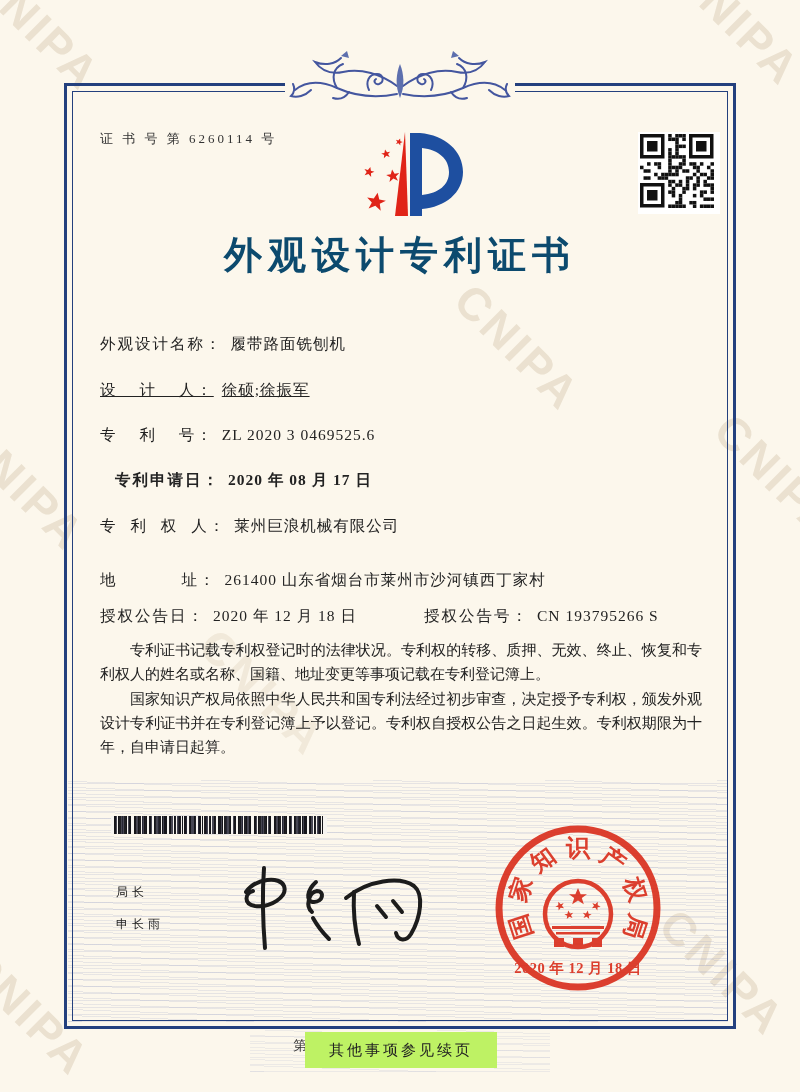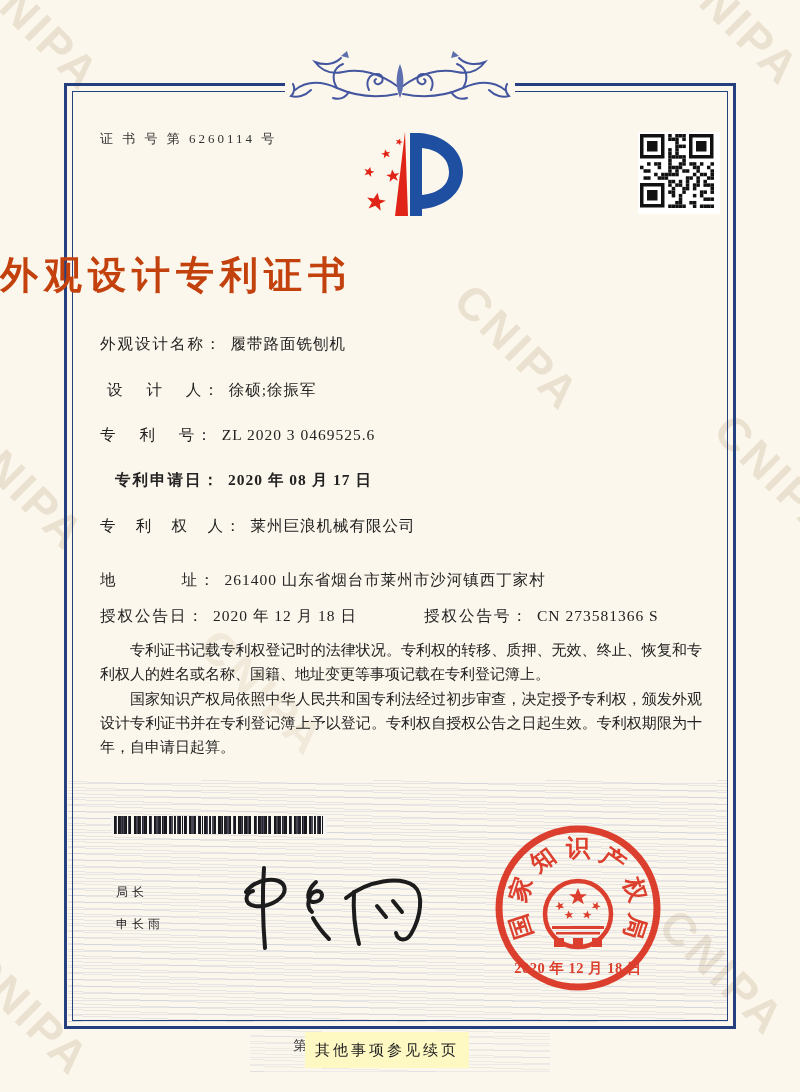--- a/index.html
+++ b/index.html
@@ -33,22 +33,22 @@
     position:absolute; left:285px; top:44px; width:230px; height:64px;
     background:#fcf7ec;
   }
   .cert-no{
     position:absolute; left:100px; top:130px;
     font-size:13px; letter-spacing:3px; color:#333;
   }
   .logo{ position:absolute; left:342px; top:128px; width:125px; height:97px; }
   .qr{ position:absolute; left:638px; top:132px; width:78px; height:78px; background:#fff; padding:2px; }
   .title{
-    position:absolute; left:0; top:230px; width:800px; text-align:left;
-    font-size:38px; font-weight:700; letter-spacing:6px; color:#c2410c;margin-top:20px;
+    position:absolute; left:0; top:230px; width:800px; text-align:center;
+    font-size:38px; font-weight:700; letter-spacing:6px; color:#0c4a6e;
   }
   .field{ position:absolute; font-size:15.5px; color:#222; }
   .field .lbl{ letter-spacing:2px; }
   .field .val{ margin-left:8px; letter-spacing:1px; }
   .ws-lg{ word-spacing:16px; }
   .ws-md{ word-spacing:7px; }
   .ws-xl{ word-spacing:58px; }
   .paras{
     position:absolute; left:100px; top:638px; width:602px;
     font-size:15px; line-height:1.62; text-align:justify; color:#222;
@@ -66,22 +66,22 @@
     position:absolute; font-family:"Liberation Sans", sans-serif;
     font-size:12px; letter-spacing:4px; color:#222;
   }
   .signature{ position:absolute; left:230px; top:856px; width:205px; height:98px; }
   .seal{ position:absolute; left:490px; top:820px; width:176px; height:176px; opacity:.9; }
   .page-info{
     position:absolute; left:0; top:994px; width:724px; text-align:center;
     font-size:13.5px; letter-spacing:2px; color:#333;margin-top:43px;
   }
   .cont-box{
-    position:absolute; left:305px; top:1032px; width:164px; height:36px;
-    background:#fef9c3; text-align:center; line-height:36px;
+    position:absolute; left:305px; top:1032px; width:192px; height:36px;
+    background:#bef264; text-align:center; line-height:36px;
     font-size:15px; letter-spacing:3px; color:#222;
   }
 </style>
 </head>
 <body>
 
 <div class="page">
 
   <div class="wm" style="left:-40px; top:0px;">CNIPA</div>
   <div class="wm" style="left:660px; top:-5px;">CNIPA</div>
@@ -274,40 +274,40 @@
           </g>
       </g>
     </svg>
   </div>
 
   <div class="title">外观设计专利证书</div>
 
   <div class="field" style="left:100px; top:334px;">
     <span class="lbl">外观设计名称：</span><span class="val">履带路面铣刨机</span>
   </div>
-  <div class="field" style="left:107px; top:380px;">
+  <div class="field" style="left:100px; top:380px;text-decoration:underline;">
     <span class="lbl ws-lg">设 计 人：</span><span class="val">徐硕;徐振军</span>
   </div>
   <div class="field" style="left:100px; top:425px;">
     <span class="lbl ws-lg">专 利 号：</span><span class="val">ZL 2020 3 0469525.6</span>
   </div>
   <div class="field" style="left:115px; top:470px;font-weight:bold;">
     <span class="lbl">专利申请日：</span><span class="val">2020 年 08 月 17 日</span>
   </div>
-  <div class="field" style="left:100px; top:516px;font-family:Liberation Mono, monospace;">
+  <div class="field" style="left:100px; top:516px;">
     <span class="lbl ws-md">专 利 权 人：</span><span class="val">莱州巨浪机械有限公司</span>
   </div>
   <div class="field" style="left:100px; top:561px;margin-top:9px;">
     <span class="lbl ws-xl">地 址：</span><span class="val">261400 山东省烟台市莱州市沙河镇西丁家村</span>
   </div>
   <div class="field" style="left:100px; top:606px;">
     <span class="lbl">授权公告日：</span><span class="val">2020 年 12 月 18 日</span>
   </div>
   <div class="field" style="left:424px; top:606px;">
-    <span class="lbl">授权公告号：</span><span class="val">CN 273581366 S</span>
+    <span class="lbl">授权公告号：</span><span class="val">CN 193795266 S</span>
   </div>
 
   <div class="paras">
     <p>专利证书记载专利权登记时的法律状况。专利权的转移、质押、无效、终止、恢复和专利权人的姓名或名称、国籍、地址变更等事项记载在专利登记簿上。</p>
     <p>国家知识产权局依照中华人民共和国专利法经过初步审查，决定授予专利权，颁发外观设计专利证书并在专利登记簿上予以登记。专利权自授权公告之日起生效。专利权期限为十年，自申请日起算。</p>
   </div>
 
   <div class="barcode"></div>
 
   <div class="sig-label" style="left:116px; top:884px;">局长</div>

